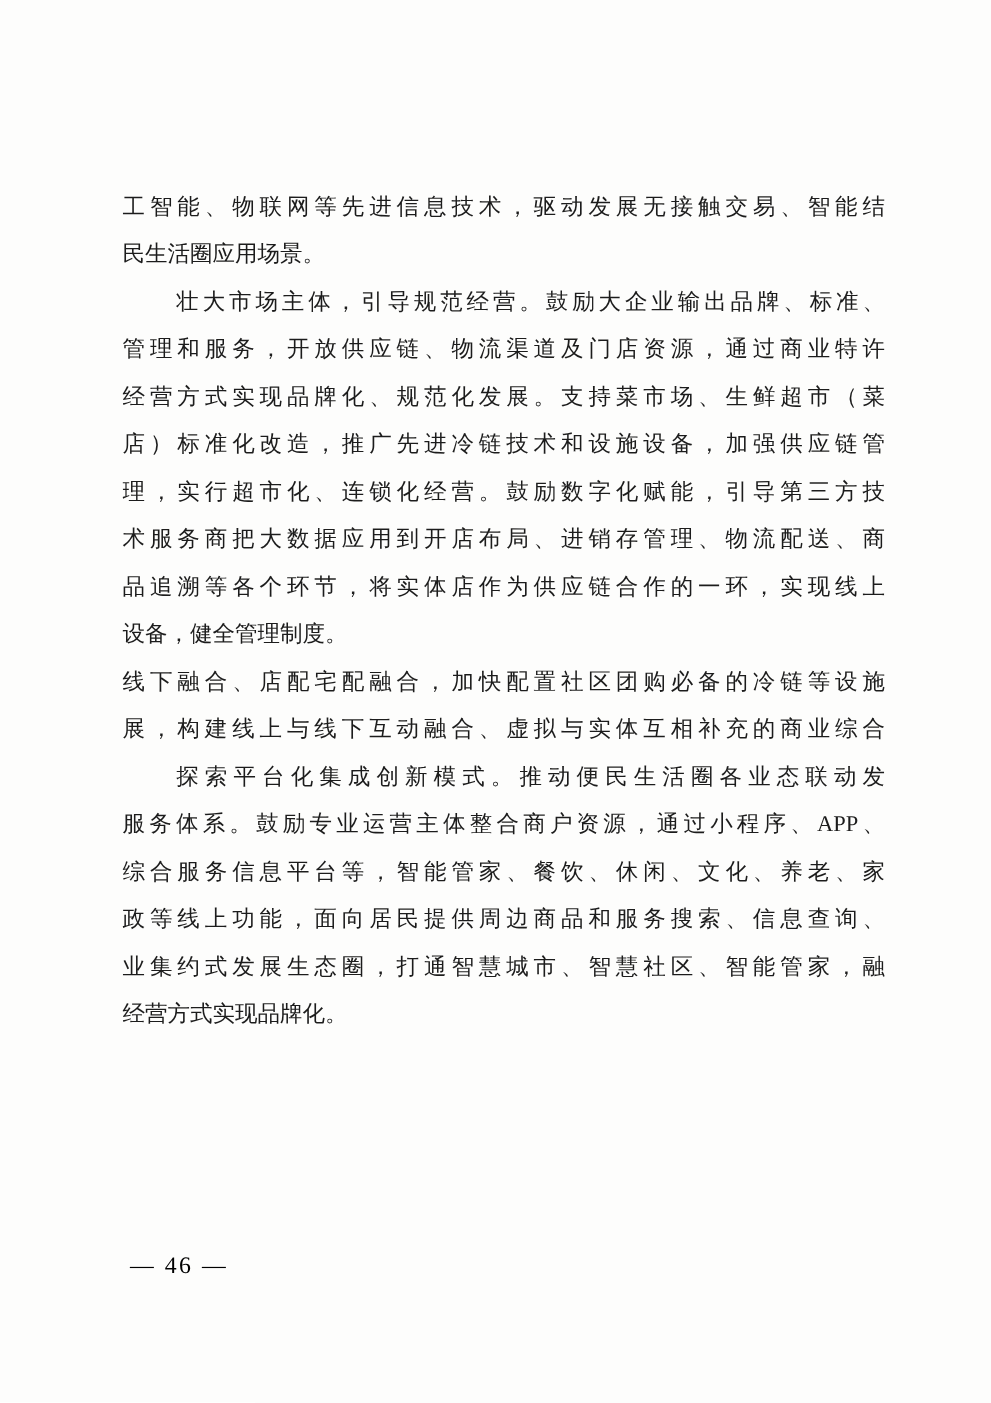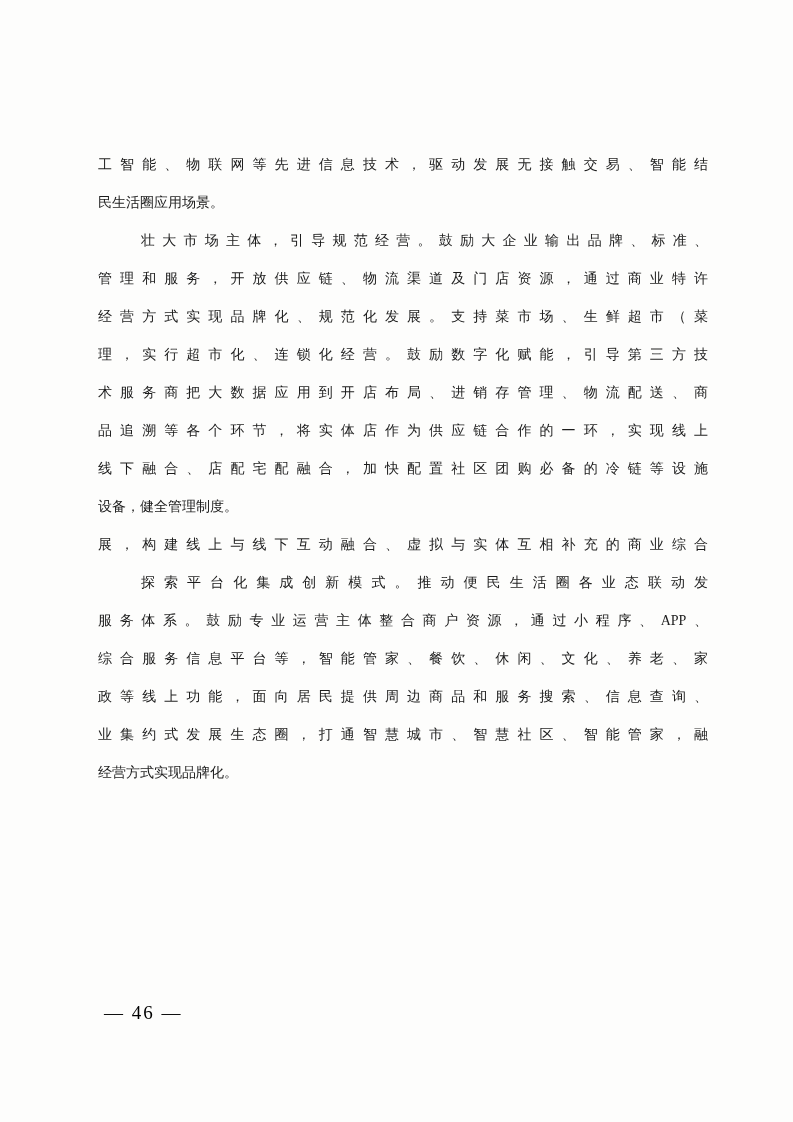--- a/index.html
+++ b/index.html
@@ -13,21 +13,21 @@
     height: 1122px;
     background: #fdfdfc;
     overflow: hidden;
     font-family: "Liberation Serif", "DejaVu Serif", serif;
   }
   .doc-text {
     position: absolute;
     left: 98px;
     top: 146px;
     width: 610px;
-    font-size: 14px;
+    font-size: 18px;
     line-height: 38px;
     color: #1c1c1c;
   }
   .line {
     height: 38px;
     text-align: justify;
     text-align-last: justify;
     text-justify: inter-character;
     overflow: hidden;
   }
@@ -52,25 +52,26 @@
 </head>
 <body>
 
 <div class="page">
   <div class="doc-text">
       <div class="line">工智能、物联网等先进信息技术，驱动发展无接触交易、智能结</div>
       <div class="line para-last">民生活圈应用场景。</div>
       <div class="line indent">壮大市场主体，引导规范经营。鼓励大企业输出品牌、标准、</div>
       <div class="line">管理和服务，开放供应链、物流渠道及门店资源，通过商业特许</div>
       <div class="line">经营方式实现品牌化、规范化发展。支持菜市场、生鲜超市（菜</div>
+      <div class="line">店）标准化改造，推广先进冷链技术和设施设备，加强供应链管</div>
       <div class="line">理，实行超市化、连锁化经营。鼓励数字化赋能，引导第三方技</div>
       <div class="line">术服务商把大数据应用到开店布局、进销存管理、物流配送、商</div>
       <div class="line">品追溯等各个环节，将实体店作为供应链合作的一环，实现线上</div>
+      <div class="line para-last">设备，健全管理制度。</div>
       <div class="line">线下融合、店配宅配融合，加快配置社区团购必备的冷链等设施</div>
-      <div class="line para-last">设备，健全管理制度。</div>
       <div class="line">展，构建线上与线下互动融合、虚拟与实体互相补充的商业综合</div>
       <div class="line indent">探索平台化集成创新模式。推动便民生活圈各业态联动发</div>
       <div class="line">服务体系。鼓励专业运营主体整合商户资源，通过小程序、APP、</div>
       <div class="line">综合服务信息平台等，智能管家、餐饮、休闲、文化、养老、家</div>
       <div class="line">政等线上功能，面向居民提供周边商品和服务搜索、信息查询、</div>
       <div class="line">业集约式发展生态圈，打通智慧城市、智慧社区、智能管家，融</div>
       <div class="line para-last">经营方式实现品牌化。</div>
     </div>
   <div class="page-num">— 46 —</div>
 </div>

